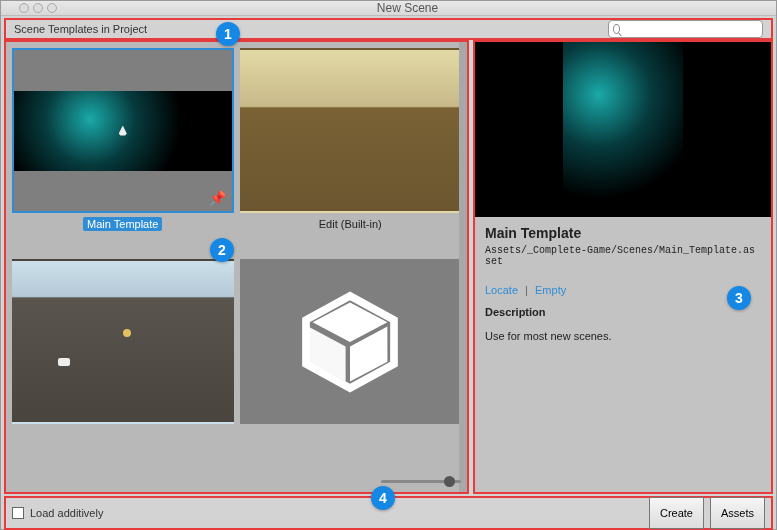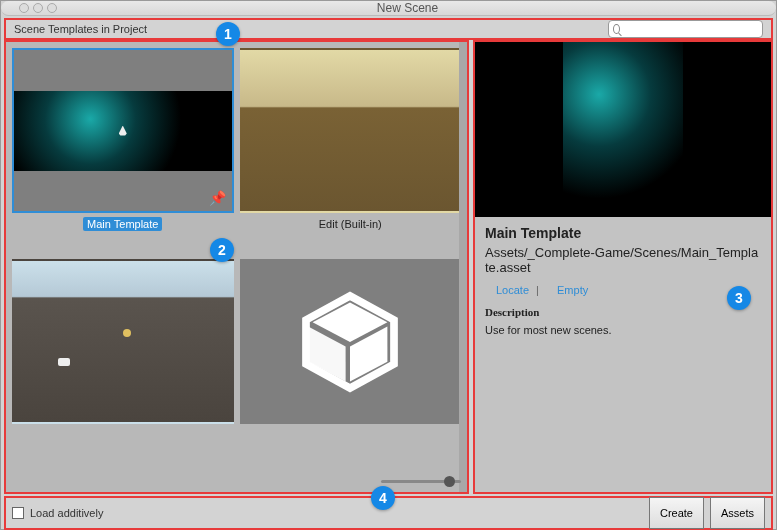--- a/index.html
+++ b/index.html
@@ -1,18 +1,18 @@
 <!DOCTYPE html>
 <html><head>
   <meta charset="utf-8">
   <style>
     * { box-sizing: border-box; margin: 0; padding: 0; }
     body { font-family: Arial, Helvetica, sans-serif; font-size: 11px; color: #333; background: #f0f0f0; }
     .window { width: 777px; height: 530px; background: #d3d3d3; border: 1px solid #999; display: flex; flex-direction: column; }
-    .titlebar { height: 22px; background: linear-gradient(#e8e8e8,#d8d8d8); display: flex; align-items: center; padding: 0 18px; border-bottom: 1px solid #bbb; border-radius: 9px; }
+    .titlebar { height: 22px; background: linear-gradient(#e8e8e8,#d8d8d8); display: flex; align-items: center; padding: 0 18px; border-bottom: 1px solid #bbb; }
     .traffic { display: flex; gap: 4px; align-items: center; }
     .dot { width: 10px; height: 10px; border-radius: 50%; border: 1px solid #aaa; background: #ddd; }
     .title { flex: 1; text-align: center; font-size: 12px; color: #555; }
     .headerbar { height: 28px; border: 2px solid #e73a3a; display: flex; align-items: center; padding: 0 8px; gap: 8px; position: relative; margin: 2px 3px 0 3px; }
     .search { display: flex; align-items: center; margin-left: auto; border: 1px solid #999; border-radius: 4px; background: #fff; height: 18px; padding: 0 4px; width: 155px; }
     .search-icon { width: 10px; height: 10px; border: 1px solid #888; border-radius: 50%; position: relative; }
     .search-icon::after { content: ''; position: absolute; width: 4px; height: 1px; background: #888; bottom: -2px; right: -3px; transform: rotate(45deg); }
     .search input { border: none; outline: none; flex: 1; font-size: 10px; background: transparent; padding: 0 3px; }
     .content { flex: 1; display: flex; gap: 4px; padding: 0 3px; }
     .left { flex: 1; border: 2px solid #e73a3a; display: flex; flex-direction: column; position: relative; background: #b8b8b8; }
@@ -32,25 +32,25 @@
     .card-label { font-size: 11px; color: #222; padding: 1px 4px; }
     .card-label.selected { background: #2f8dd6; color: #fff; border-radius: 2px; }
     .slider-row { height: 22px; display: flex; align-items: center; justify-content: flex-end; padding: 0 6px; }
     .slider { width: 80px; height: 3px; background: #888; position: relative; border-radius: 2px; }
     .slider-knob { position: absolute; right: 6px; top: -4px; width: 11px; height: 11px; border-radius: 50%; background: #555; }
     .right { width: 300px; border: 2px solid #e73a3a; background: #c3c3c3; display: flex; flex-direction: column; position: relative; }
     .preview { width: 100%; height: 175px; background: #000; display: flex; align-items: center; justify-content: center; }
     .preview .inner-nebula { width: 120px; height: 175px; background: radial-gradient(circle at 30% 30%, #1aa9a8 0%, #063b3e 35%, #000 70%), #000; position: relative; }
     .details { padding: 8px 10px; font-size: 11px; color: #222; }
     .details h3 { font-size: 14px; font-weight: bold; margin-bottom: 4px; }
-    .details .path { font-size: 13px; margin-bottom: 9px; word-break: break-all; }
+    .details .path { font-size: 10px; margin-bottom: 17px; word-break: break-all; font-family: Liberation Mono, monospace; }
     .links { font-size: 11px; margin-bottom: 10px; }
-    .links a { color: #2f8dd6; text-decoration: none; cursor: pointer; margin-left: 11px; }
+    .links a { color: #2f8dd6; text-decoration: none; cursor: pointer; }
     .links .sep { color: #666; margin: 0 4px; }
-    .desc-head { font-weight: bold; margin-bottom: 6px; font-family: Liberation Serif, serif; }
+    .desc-head { font-weight: bold; margin-bottom: 12px; }
     .footer { height: 28px; border: 2px solid #e73a3a; margin: 2px 3px 3px 3px; display: flex; align-items: center; padding: 15px 6px; gap: 6px; position: relative; }
     .chk { width: 12px; height: 12px; border: 1px solid #666; background: #fff; }
     .footer-btns { margin-left: auto; display: flex; gap: 6px; }
     .btn { height: 32px; padding: 0 10px; border: 1px solid #777; background: linear-gradient(#f5f5f5,#ddd); cursor: pointer; font-size: 11px; }
     .callout { position: absolute; width: 24px; height: 24px; border-radius: 50%; background: #1588e6; color: #fff; font-weight: bold; font-size: 14px; display: flex; align-items: center; justify-content: center; box-shadow: 0 1px 3px rgba(0,0,0,0.3); z-index: 50; }
     .scroll-track { position: absolute; right: 0; top: 0; width: 8px; height: 100%; background: #a8a8a8; }
   </style>
 </head>
 <body>
 

